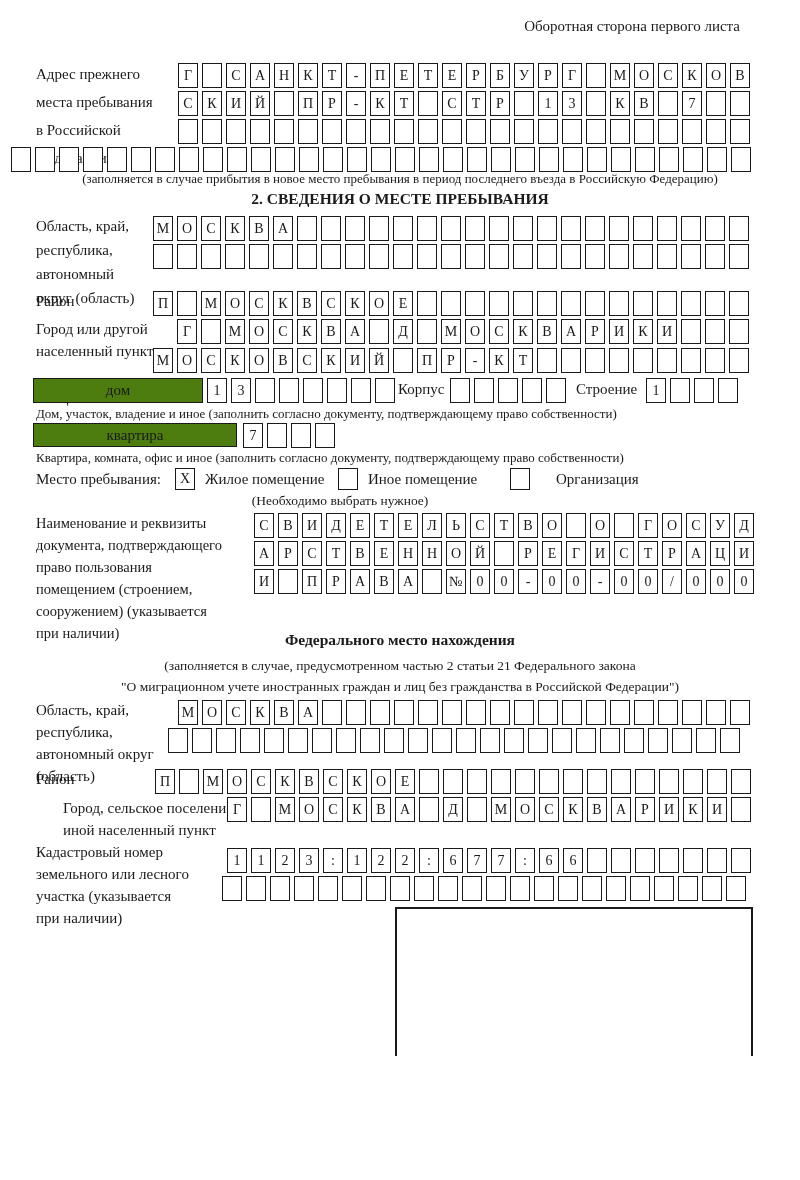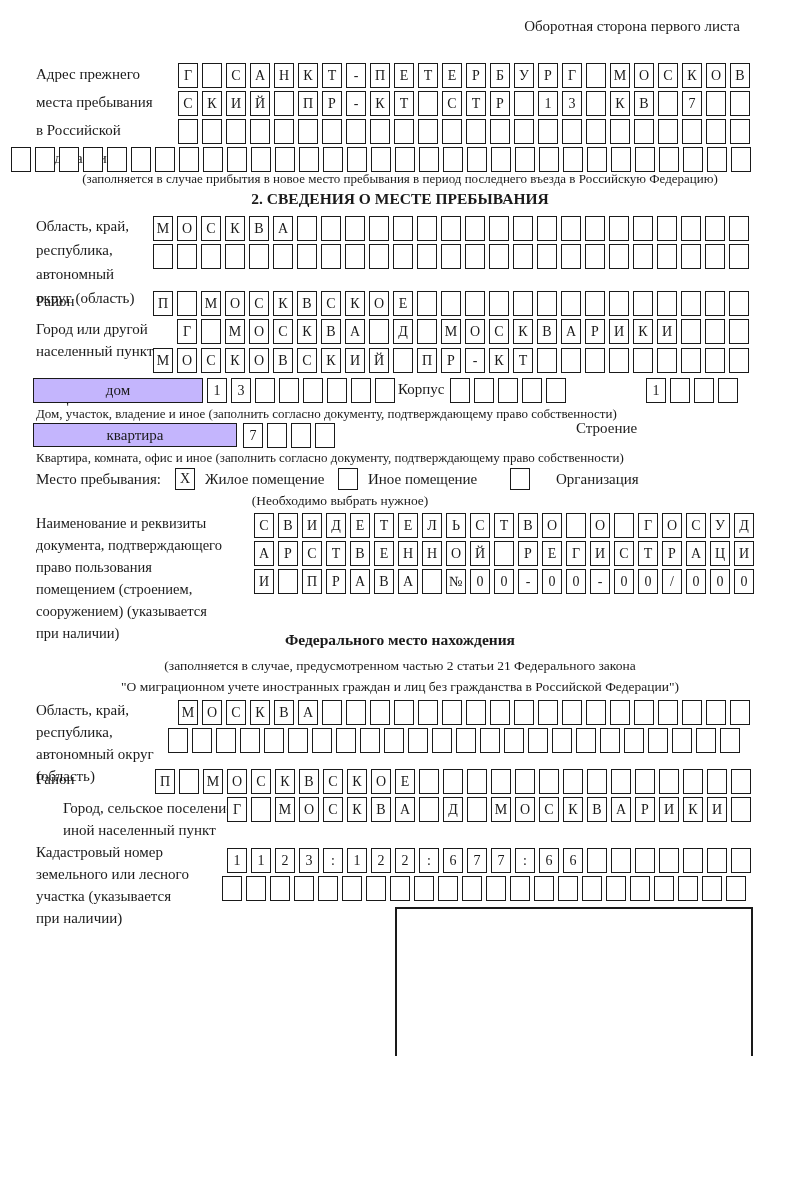--- a/index.html
+++ b/index.html
@@ -16,21 +16,21 @@
   .title { position:absolute; font-weight:bold; font-size:15.5px; width:800px; text-align:center; }
   .grid { position:absolute; display:flex; gap:4px; }
   .cell {
     width:20px; height:25px; box-sizing:border-box;
     border:1.7px solid #1a1a1a; background:#fff;
     display:flex; align-items:center; justify-content:center;
     font-size:14px; flex:0 0 auto;
   }
   .wbox {
     position:absolute; box-sizing:border-box; border:1.7px solid #1a1a1a;
-    display:flex; align-items:center; justify-content:center; font-size:15px; background:#c4b5fd;
+    display:flex; align-items:center; justify-content:center; font-size:15px; background:#4d7c0f;
   }
   .cellbox {
     position:absolute; width:20px; height:22px; box-sizing:border-box;
     border:1.7px solid #1a1a1a; display:flex; align-items:center; justify-content:center;
     font-size:14px; background:#fff;
   }
   .bigbox { position:absolute; box-sizing:border-box; border:2px solid #1a1a1a; background:#fff; }
   .inline-lbl { position:absolute; font-size:15px; }
 </style>
 </head>
@@ -319,21 +319,21 @@
       <span class="cell"></span>
     </div>
   <div class="inline-lbl" style="left:398px; top:381px;">Корпус</div>
   <div class="grid" style="left:450px; top:378px;">
       <span class="cell"></span>
       <span class="cell"></span>
       <span class="cell"></span>
       <span class="cell"></span>
       <span class="cell"></span>
     </div>
-  <div class="inline-lbl" style="left:576px; top:381px;margin-top:39px;">Строение</div>
+  <div class="inline-lbl" style="left:576px; top:381px;">Строение</div>
   <div class="grid" style="left:646px; top:378px;">
       <span class="cell">1</span>
       <span class="cell"></span>
       <span class="cell"></span>
       <span class="cell"></span>
     </div>
 
   <div class="cap" style="left:36px; top:406px;">Дом, участок, владение и иное (заполнить согласно документу, подтверждающему право собственности)</div>
 
   <div class="wbox" style="left:33px; top:423px; width:204px; height:24px;">квартира</div>

